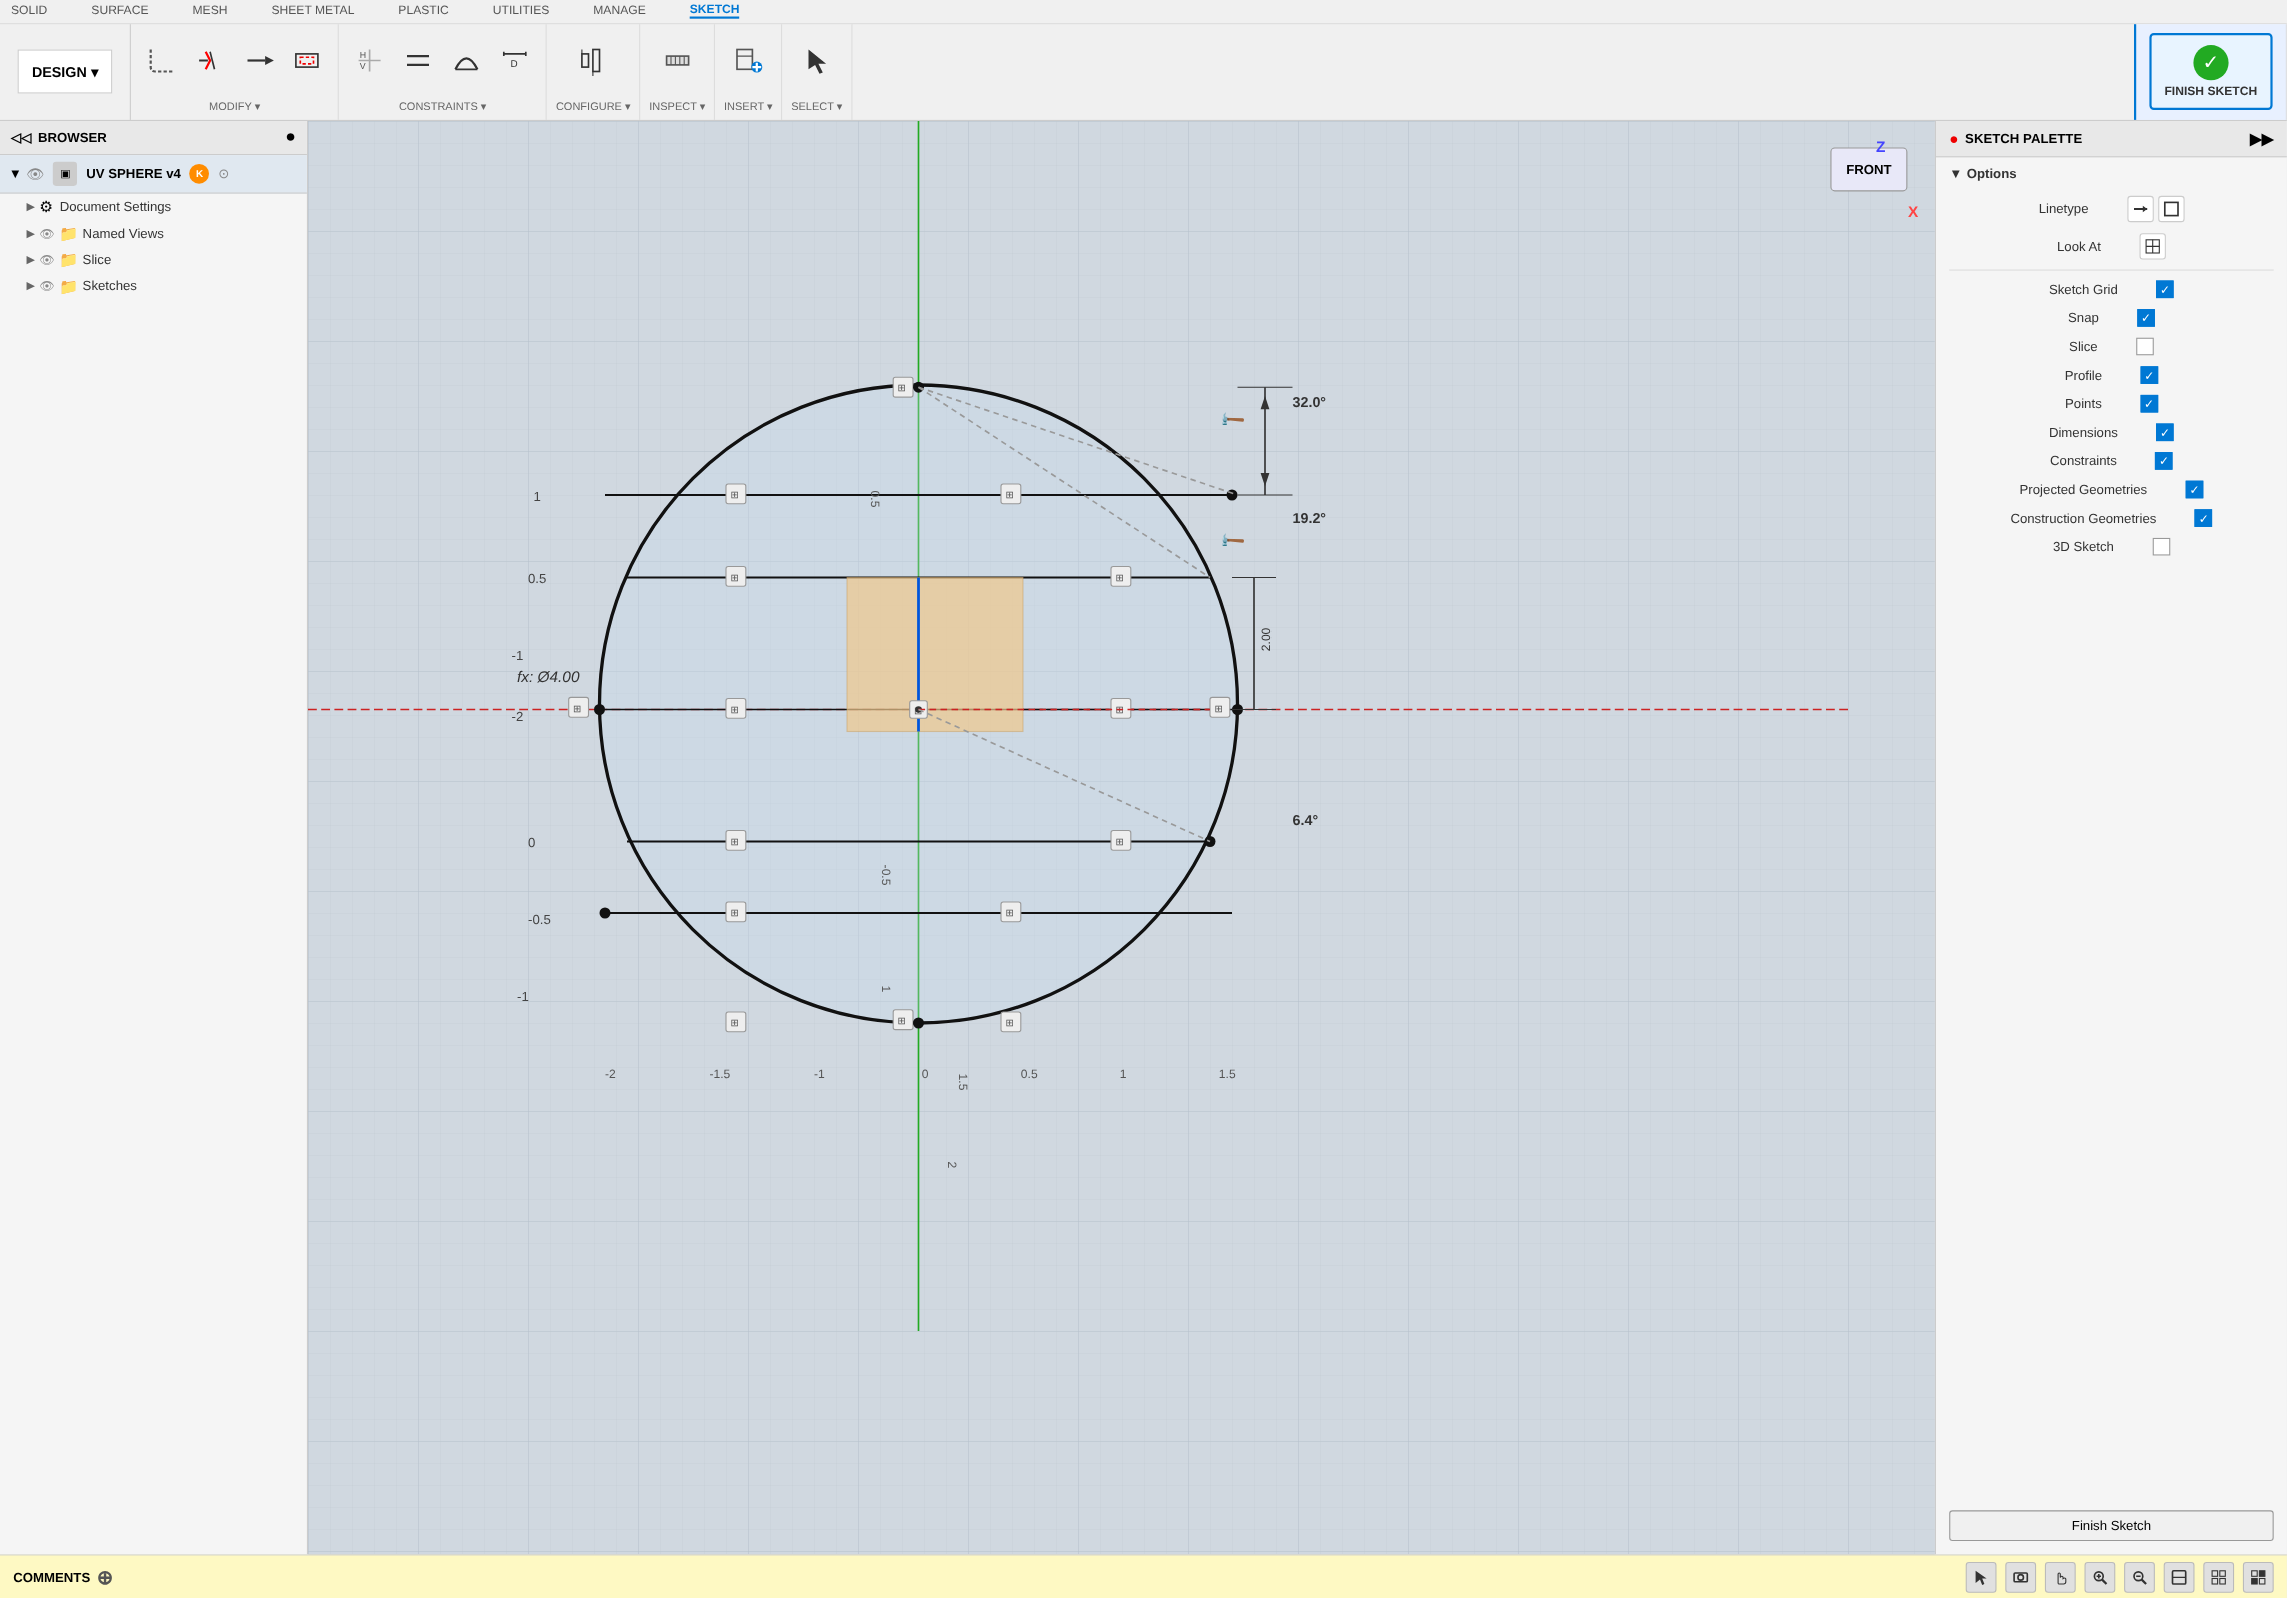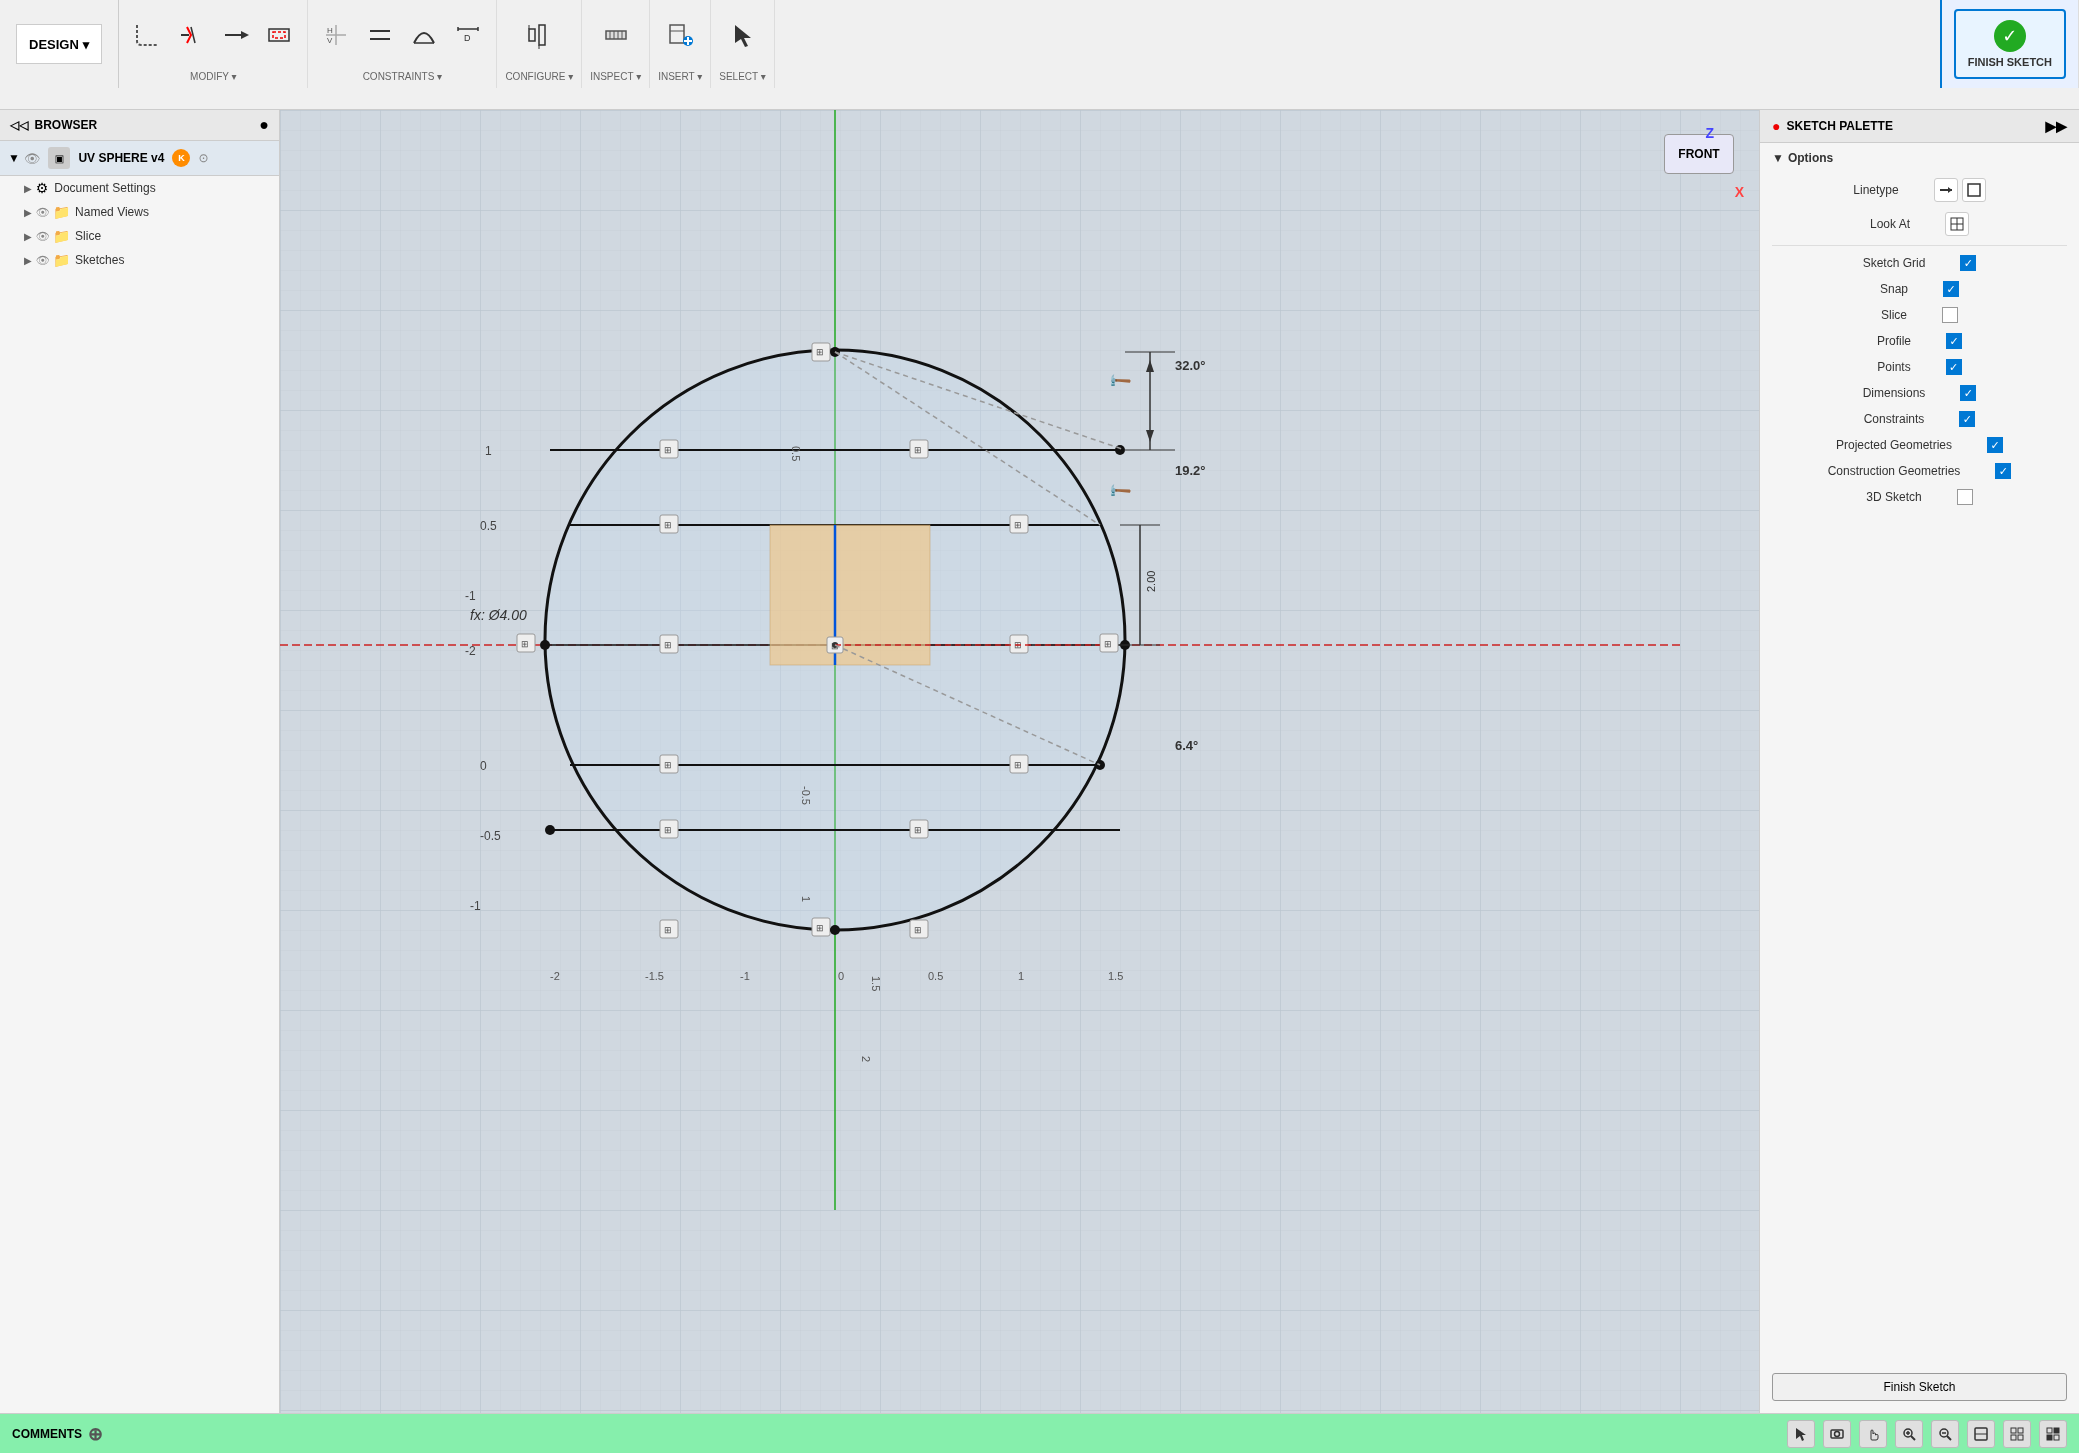--- a/index.html
+++ b/index.html
@@ -241,21 +241,21 @@
       border: 1px solid #999;
       border-radius: 3px;
       cursor: pointer;
       font-size: 12px;
       text-align: center;
     }
 
     
     #statusbar {
       height: 40px;
-      background: #86efac;
+      background: #fef9c3;
       border-top: 1px solid #ccc;
       display: flex;
       align-items: center;
       justify-content: space-between;
       padding: 0 12px;
     }
     .status-left { display: flex; align-items: center; gap: 8px; font-size: 12px; }
     .status-right { display: flex; align-items: center; gap: 8px; }
     .status-btn {
       width: 28px; height: 28px;
@@ -288,20 +288,30 @@
       width: 70px; height: 40px;
       margin: 4px auto;
     }
     .z-axis { color: #4444ff; font-weight: bold; font-size: 14px; position: absolute; top: -5px; right: 25px; }
     .x-axis { color: #ff4444; font-weight: bold; font-size: 14px; position: absolute; bottom: 10px; right: -5px; }
   </style>
 </head>
 <body>
 
 <div id="toolbar">
+  <div id="toolbar-top">
+    <span class="toolbar-section-label">SOLID</span>
+    <span class="toolbar-section-label">SURFACE</span>
+    <span class="toolbar-section-label">MESH</span>
+    <span class="toolbar-section-label">SHEET METAL</span>
+    <span class="toolbar-section-label">PLASTIC</span>
+    <span class="toolbar-section-label">UTILITIES</span>
+    <span class="toolbar-section-label">MANAGE</span>
+    <span class="toolbar-section-label active">SKETCH</span>
+  </div>
   <div id="toolbar-main">
 
     <div class="toolbar-group" style="border-right:1px solid #ccc; justify-content:center;">
       <button class="design-btn">
         <span>DESIGN</span>
         <span>▾</span>
       </button>
     </div>
 
 

